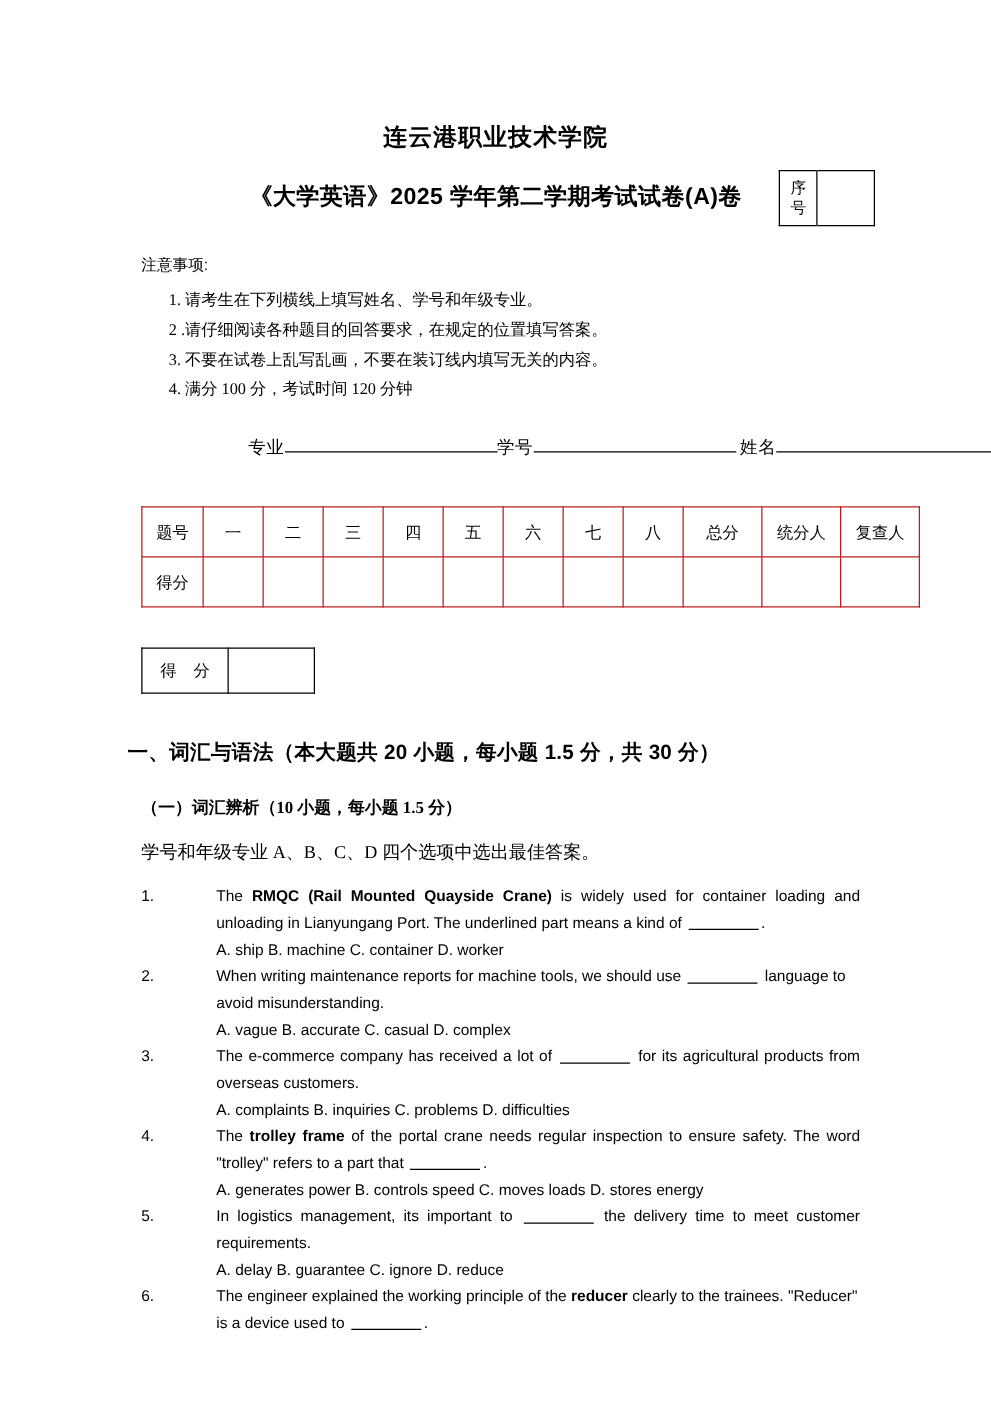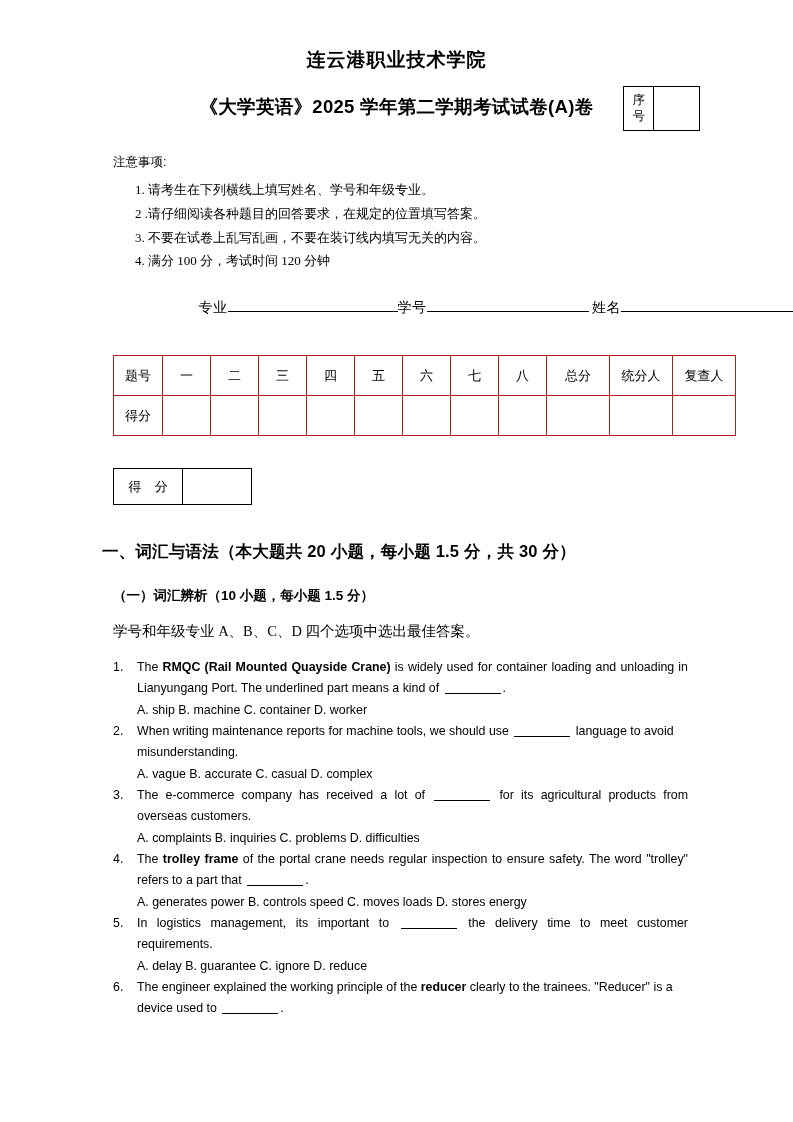--- a/index.html
+++ b/index.html
@@ -24,21 +24,21 @@
   }
 
   
   .school-title {
     text-align: center;
     font-family: "Liberation Sans", "DejaVu Sans", sans-serif;
     font-weight: bold;
     font-size: 19px;
     letter-spacing: 1px;
     margin: 0;
-    padding-top: 47px;
+    padding-top: 97px;
   }
   .exam-row {
     position: relative;
     margin-top: 21px;
     height: 46px;
   }
   .exam-title {
     text-align: center;
     font-family: "Liberation Sans", "DejaVu Sans", sans-serif;
     font-weight: bold;
@@ -159,21 +159,21 @@
     margin-left: 102px;
     margin-top: 36px;
     font-family: "Liberation Sans", "DejaVu Sans", sans-serif;
     font-weight: bold;
     font-size: 16.5px;
     letter-spacing: 0.2px;
   }
   .sec-sub {
     margin-left: 113px;
     margin-top: 24px;
-    font-family: Liberation Sans, sans-serif;
+    font-family: Liberation Serif, serif;
     font-weight: bold;
     font-size: 13.5px;
   }
   .sec-instr {
     margin-left: 113px;
     margin-top: 17px;
     font-family: "Liberation Serif", "DejaVu Serif", serif;
     font-size: 14.5px;
   }
 
@@ -191,20 +191,21 @@
     margin-bottom: 0px;
   }
   .qnum {
     width: 24px;
     flex: 0 0 24px;
     text-align: left;
     line-height: 1.72;
   }
   .qbody {
     flex: 1 1 auto;
+    margin-left: 36px;
   }
   .stem {
     line-height: 1.72;
     text-align: justify;
     text-justify: inter-word;
   }
   .stem.nojust { text-align: left; }
   .opts {
     line-height: 1.72;
   }

